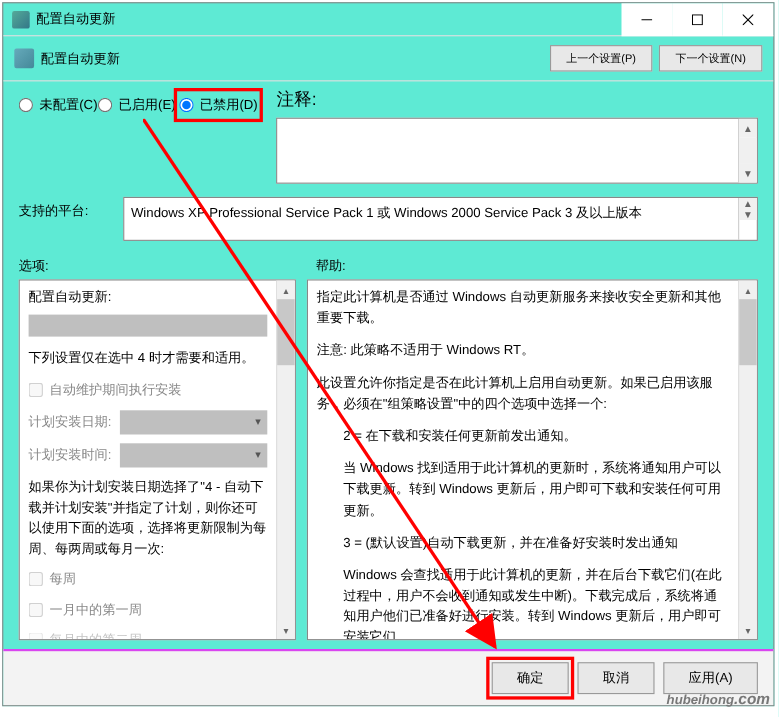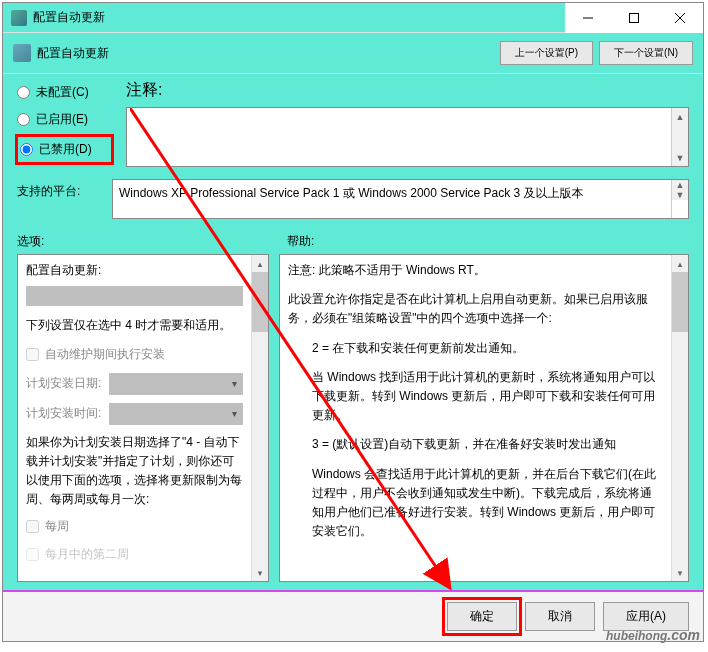--- a/index.html
+++ b/index.html
@@ -11,21 +11,21 @@
 .winbtns { display: flex; }
 .winbtn { width: 46px; height: 30px; display: flex; align-items: center; justify-content: center; background:#fff; }
 .winbtn svg { width: 10px; height: 10px; }
 .subheader { display: flex; align-items: center; padding: 8px 10px; border-bottom: 1px solid #e0e0e0; }
 .subheader-icon { width: 18px; height: 18px; background: linear-gradient(135deg,#6ab,#489); margin-right: 6px; border-radius:2px;}
 .subheader-title { flex: 1; font-size: 12px; }
 .nav-buttons { display:flex; gap:6px; }
 .nav-btn { border:1px solid #999; background:#e8e8e8; padding:4px 14px; font-size:10px; cursor:pointer; }
 .body { display:flex; flex-direction:column; padding:6px 14px 8px 14px; flex:1; overflow:hidden; }
 .radio-row { display:flex; gap:14px; align-items:flex-start; margin-bottom:6px; }
-.radios { display:flex; flex-direction:column; gap:10px; padding-top:4px; min-width:95px; }
+.radios { display:flex; flex-direction:row; padding-top:4px; min-width:95px; }
 .radio { display:flex; align-items:center; gap:6px; cursor:pointer; }
 .radio input { width:13px; height:13px; }
 .radio-highlight { border:3px solid #f00; padding:4px 2px; margin:-4px -2px; }
 .notes-col { flex:1; display:flex; flex-direction:column; gap:6px; }
 .notes-label { font-size:16px; }
 .notes-box { border:1px solid #888; height:60px; background:#fff; display:flex; }
 .notes-box .sbt { width:17px; border-left:1px solid #ccc; display:flex; flex-direction:column; }
 .sbt .up,.sbt .dn{flex:0 0 17px;background:#f0f0f0;display:flex;align-items:center;justify-content:center;font-size:9px;color:#666;}
 .sbt .tr{flex:1;background:#f0f0f0;}
 .platform-row { display:flex; gap:10px; margin-top:6px; align-items:flex-start; }
@@ -165,37 +165,42 @@
             </div>
             <div class="field-row">
               <label>计划安装时间:</label>
               <div class="combo"></div>
             </div>
             <div class="para">如果你为计划安装日期选择了"4 - 自动下载并计划安装"并指定了计划，则你还可以使用下面的选项，选择将更新限制为每周、每两周或每月一次:</div>
             <label class="chk">
               <input type="checkbox" disabled="" style="">
               <span>每周</span>
             </label>
+            <label class="chk">
+              <input type="checkbox" disabled="" style="">
+              <span>一月中的第一周</span>
+            </label>
             <label class="chk" style="opacity:.5">
               <input type="checkbox" disabled="" style="">
               <span>每月中的第二周</span>
             </label>
           </div>
           <div class="pane-scroll">
             <div class="up">▴</div>
             <div class="thumb"></div>
             <div class="track"></div>
             <div class="dn">▾</div>
           </div>
         </div>
       </div>
 
       <div class="pane pane-right">
         <div class="pane-wrap">
           <div class="pane-content help">
+            <p>指定此计算机是否通过 Windows 自动更新服务来接收安全更新和其他重要下载。</p>
             <p>注意: 此策略不适用于 Windows RT。</p>
             <p>此设置允许你指定是否在此计算机上启用自动更新。如果已启用该服务，必须在"组策略设置"中的四个选项中选择一个:</p>
             <p class="indent">2 = 在下载和安装任何更新前发出通知。</p>
             <p class="indent">当 Windows 找到适用于此计算机的更新时，系统将通知用户可以下载更新。转到 Windows 更新后，用户即可下载和安装任何可用更新。</p>
             <p class="indent">3 = (默认设置)自动下载更新，并在准备好安装时发出通知</p>
             <p class="indent">Windows 会查找适用于此计算机的更新，并在后台下载它们(在此过程中，用户不会收到通知或发生中断)。下载完成后，系统将通知用户他们已准备好进行安装。转到 Windows 更新后，用户即可安装它们。</p>
           </div>
           <div class="pane-scroll">
             <div class="up">▴</div>
             <div class="thumb"></div>

